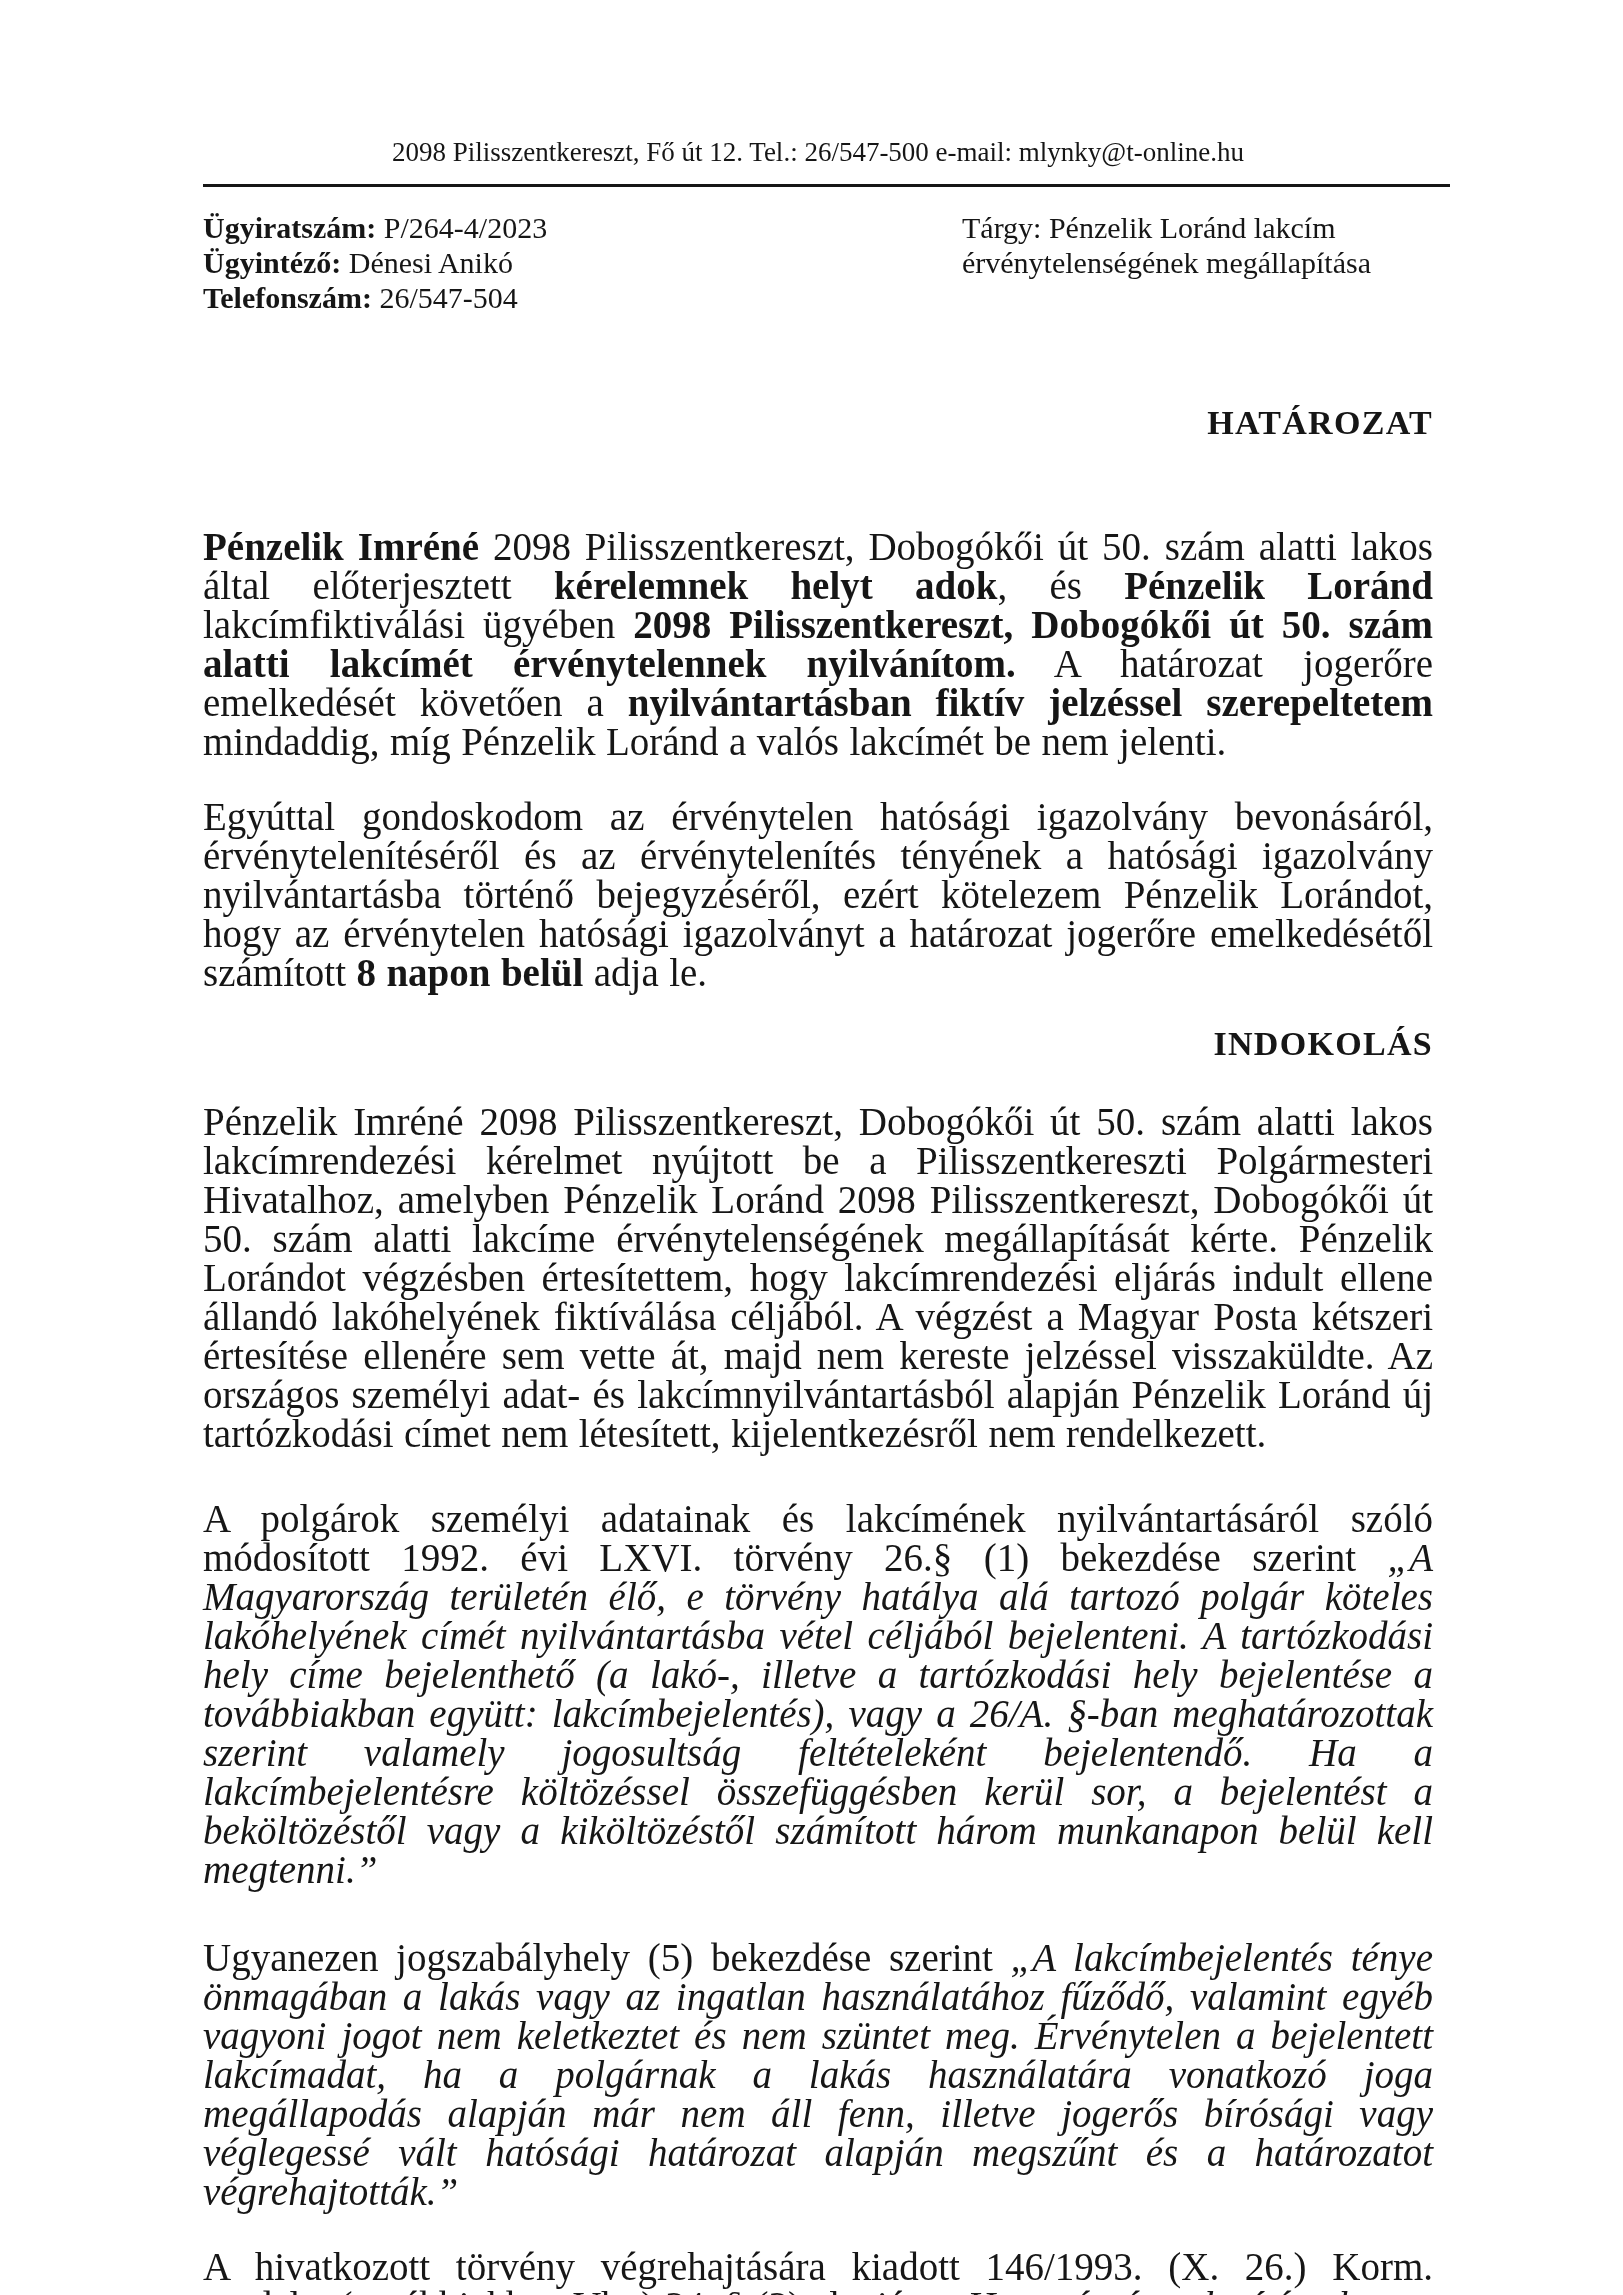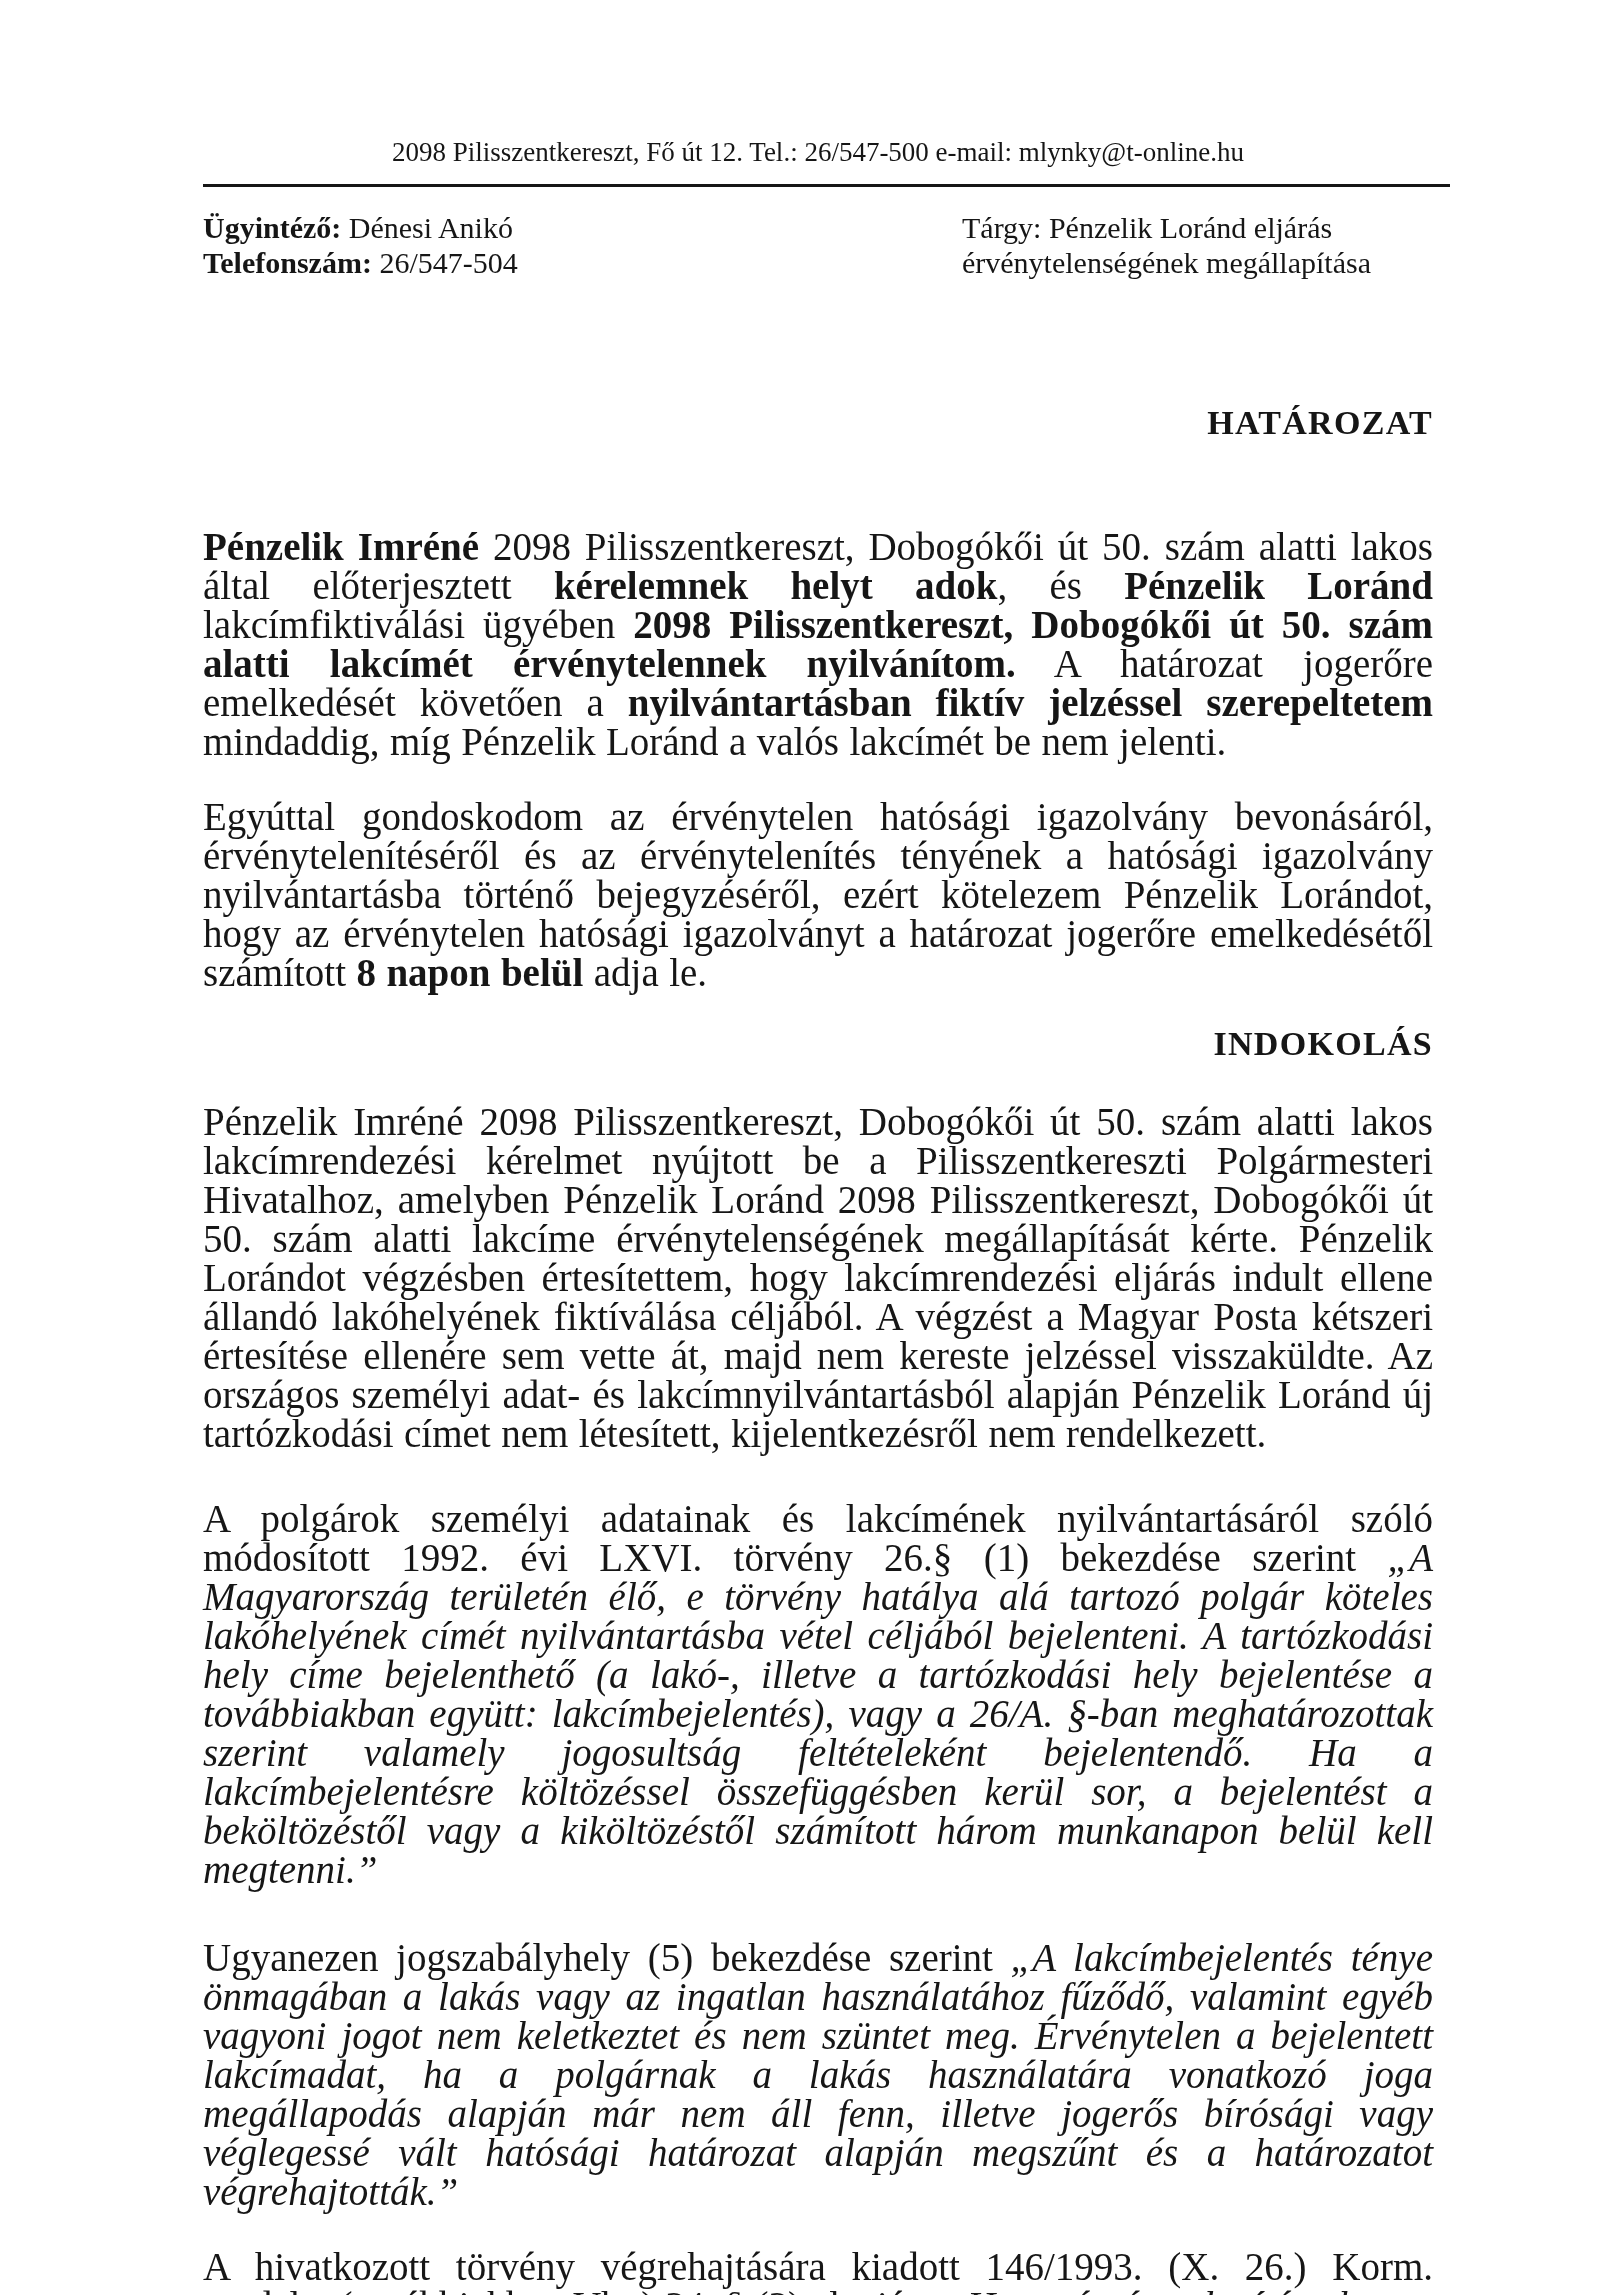--- a/index.html
+++ b/index.html
@@ -87,31 +87,35 @@
 <div class="page">
 
   <header>
     <div class="office-address">2098 Pilisszentkereszt, Fő út 12. Tel.: 26/547-500 e-mail: mlynky@t-online.hu</div>
     <div class="header-rule"></div>
   </header>
 
   <div class="meta">
     <div class="meta-left">
       <div class="meta-row">
+        <span class="lbl">Ügyiratszám:</span>
+        <span>P/264-4/2023</span>
+      </div>
+      <div class="meta-row">
         <span class="lbl">Ügyintéző:</span>
         <span>Dénesi Anikó</span>
       </div>
       <div class="meta-row">
         <span class="lbl">Telefonszám:</span>
         <span>26/547-504</span>
       </div>
     </div>
     <div class="meta-right">
       <span>Tárgy:</span>
-      <span>Pénzelik Loránd eljárás érvénytelenségének megállapítása</span>
+      <span>Pénzelik Loránd lakcím érvénytelenségének megállapítása</span>
     </div>
   </div>
 
   <div class="section-heading h-decision">HATÁROZAT</div>
 
   <div class="para p1"><span class="b">Pénzelik Imréné</span><span> 2098 Pilisszentkereszt, Dobogókői út 50. szám alatti lakos által előterjesztett </span><span class="b">kérelemnek helyt adok</span><span>, és </span><span class="b">Pénzelik Loránd</span><span> lakcímfiktiválási ügyében </span><span class="b">2098 Pilisszentkereszt, Dobogókői út 50. szám alatti lakcímét érvénytelennek nyilvánítom.</span><span> A határozat jogerőre emelkedését követően a </span><span class="b">nyilvántartásban fiktív jelzéssel szerepeltetem</span><span> mindaddig, míg Pénzelik Loránd a valós lakcímét be nem jelenti.</span></div>
 
   <div class="para p2"><span>Egyúttal gondoskodom az érvénytelen hatósági igazolvány bevonásáról, érvénytelenítéséről és az érvénytelenítés tényének a hatósági igazolvány nyilvántartásba történő bejegyzéséről, ezért kötelezem Pénzelik Lorándot, hogy az érvénytelen hatósági igazolványt a határozat jogerőre emelkedésétől számított </span><span class="b">8 napon belül</span><span> adja le.</span></div>
 
 

